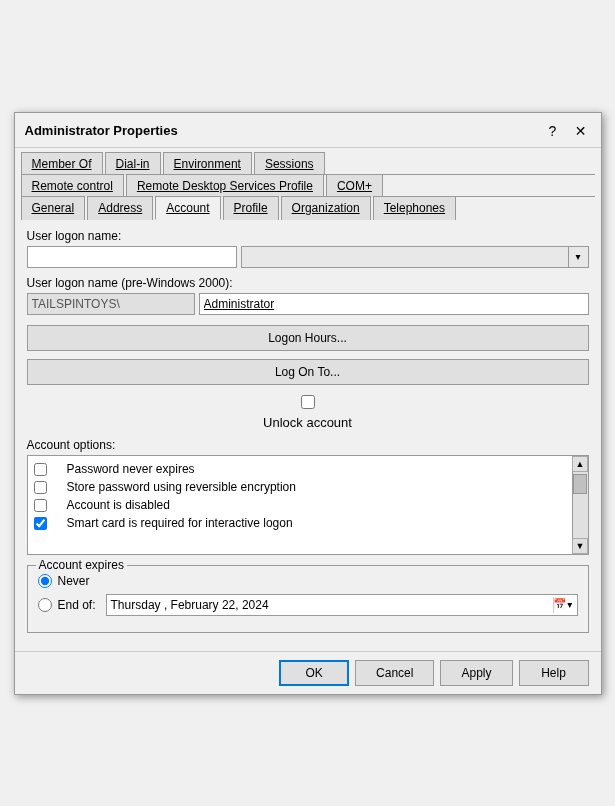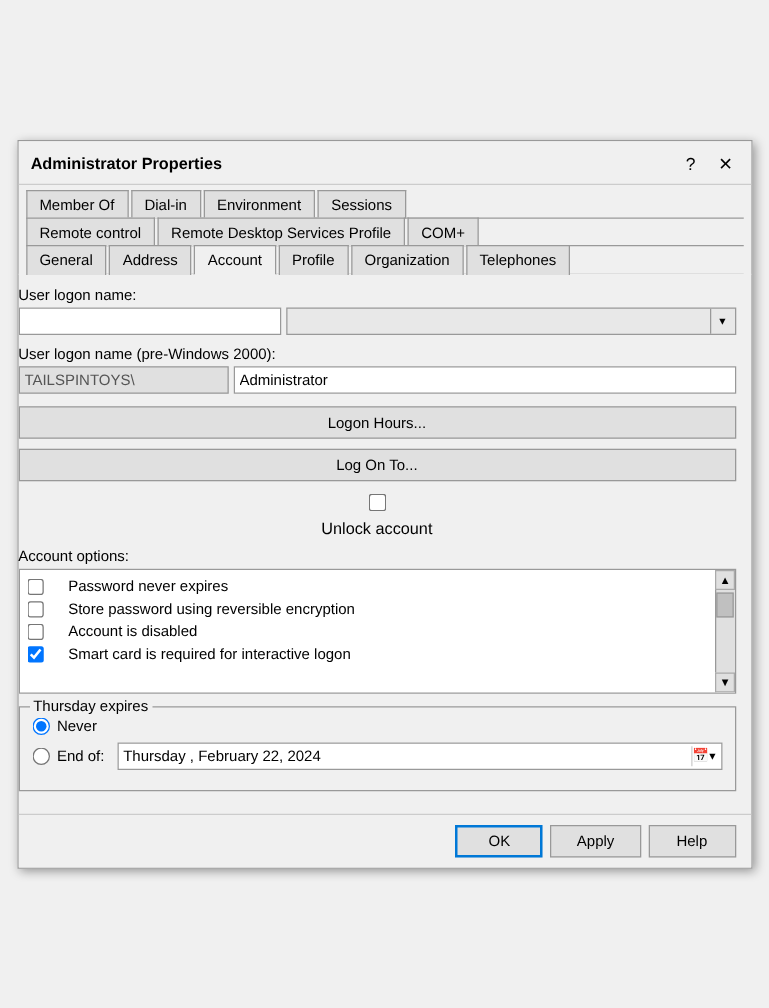--- a/index.html
+++ b/index.html
@@ -46,20 +46,21 @@
       font-size: 14px;
       display: flex;
       align-items: center;
       justify-content: center;
       color: #000;
     }
 
     .tabs-container {
       padding: 4px 6px 0 6px;
       background: #f0f0f0;
+      text-decoration: underline;
     }
     .tab-row {
       display: flex;
       flex-wrap: wrap;
       border-bottom: 1px solid #999;
       margin-bottom: -1px;
     }
     .tab {
       padding: 4px 10px;
       border: 1px solid #999;
@@ -73,21 +74,21 @@
       position: relative;
     }
     .tab.active {
       background: #f0f0f0;
       border-bottom: 1px solid #f0f0f0;
       z-index: 1;
       font-weight: 500;
     }
 
     .content-area {
-      padding: 10px 12px 8px 0;
+      padding: 10px 12px 8px 12px;
       background: #f0f0f0;
     }
 
     .form-group {
       margin-bottom: 8px;
     }
     .form-label {
       display: block;
       margin-bottom: 3px;
       font-size: 12px;
@@ -338,21 +339,21 @@
           <div style="flex:1;"></div>
           <div class="combo-arrow">▾</div>
         </div>
       </div>
     </div>
 
     <div class="form-group">
       <label class="form-label">User logon name (pre-Windows 2000):</label>
       <div class="input-row">
         <input type="text" class="text-input pre2000-domain readonly" value="TAILSPINTOYS\" style="">
-        <input type="text" class="text-input pre2000-name" value="Administrator" style="flex: 1 1 0%;">
+        <input type="text" class="text-input pre2000-name" value="Administrator" style="flex: 1 1 0%; text-decoration: underline;">
       </div>
     </div>
 
     <div class="button-row">
       <button class="btn">Logon Hours...</button>
       <button class="btn">Log On To...</button>
     </div>
 
     <div class="checkbox-row">
       <input type="checkbox" id="unlock" style="">
@@ -387,21 +388,21 @@
         <div class="scrollbar-right">
           <div class="scroll-arrow">▲</div>
           <div class="scroll-thumb"></div>
           <div style="flex:1;"></div>
           <div class="scroll-arrow">▼</div>
         </div>
       </div>
     </div>
 
     <div class="account-expires">
-      <span class="account-expires-label">Thursday expires</span>
+      <span class="account-expires-label">Account expires</span>
       <div class="radio-row">
         <input type="radio" name="expires" id="never" checked="" style="">
         <label for="never">Never</label>
       </div>
       <div class="radio-row" style="align-items:center;">
         <input type="radio" name="expires" id="endof" style="">
         <label for="endof">End of:</label>
         <div class="date-combo">
           <span class="date-combo-inner">Thursday ,   February  22, 2024</span>
           <div class="date-combo-btn">
@@ -409,16 +410,17 @@
             <span>▾</span>
           </div>
         </div>
       </div>
     </div>
 
   </div>
 
   <div class="footer">
     <button class="footer-btn ok-btn">OK</button>
+    <button class="footer-btn">Cancel</button>
     <button class="footer-btn">Apply</button>
     <button class="footer-btn">Help</button>
   </div>
 </div>
 
 </body></html>

